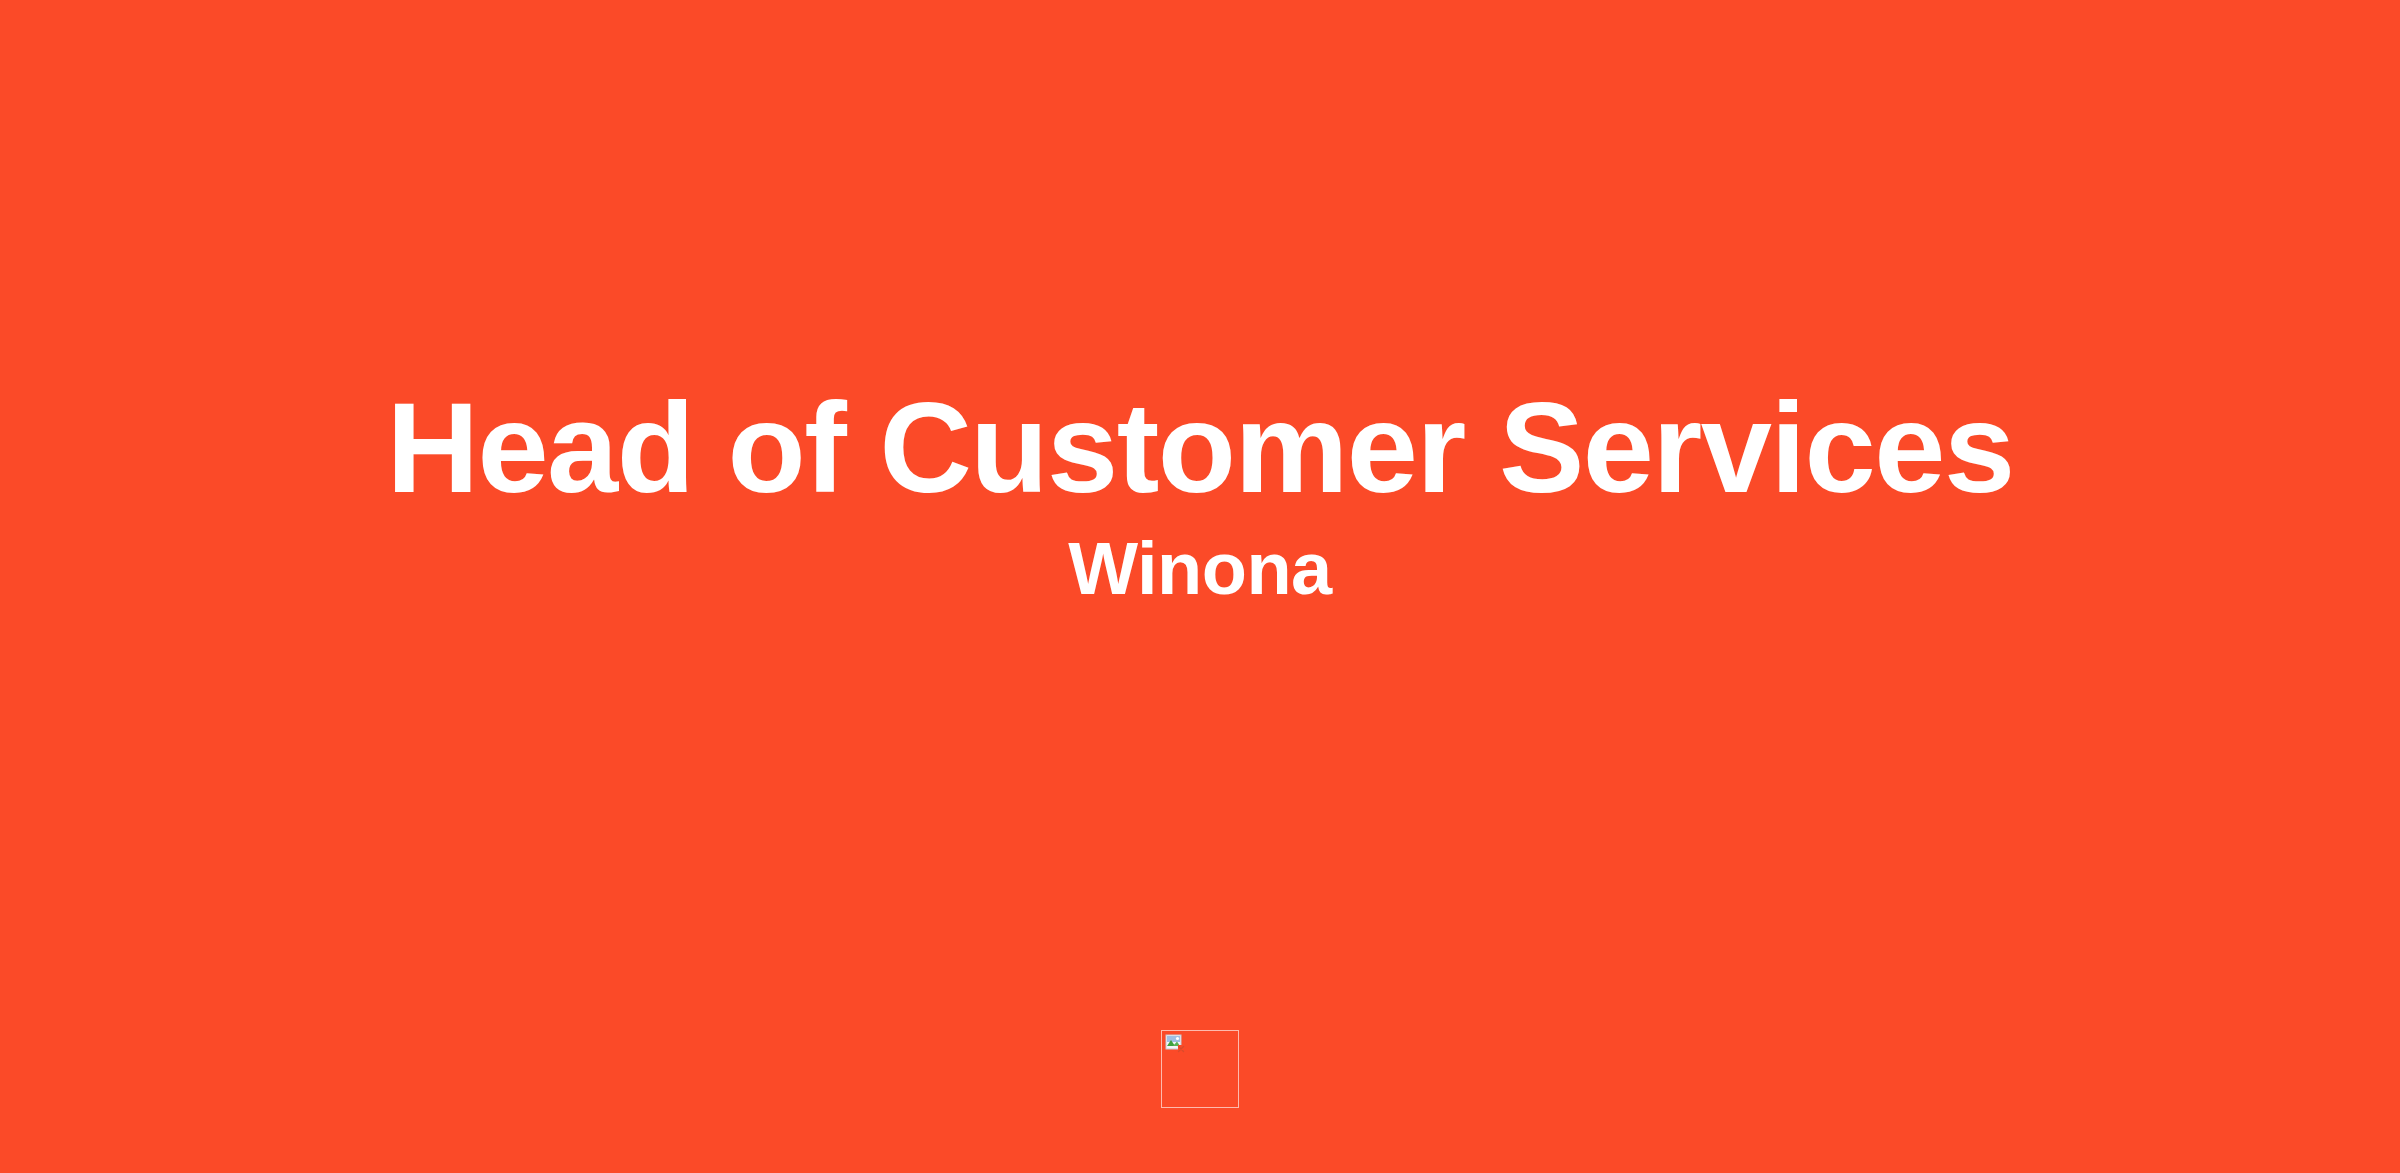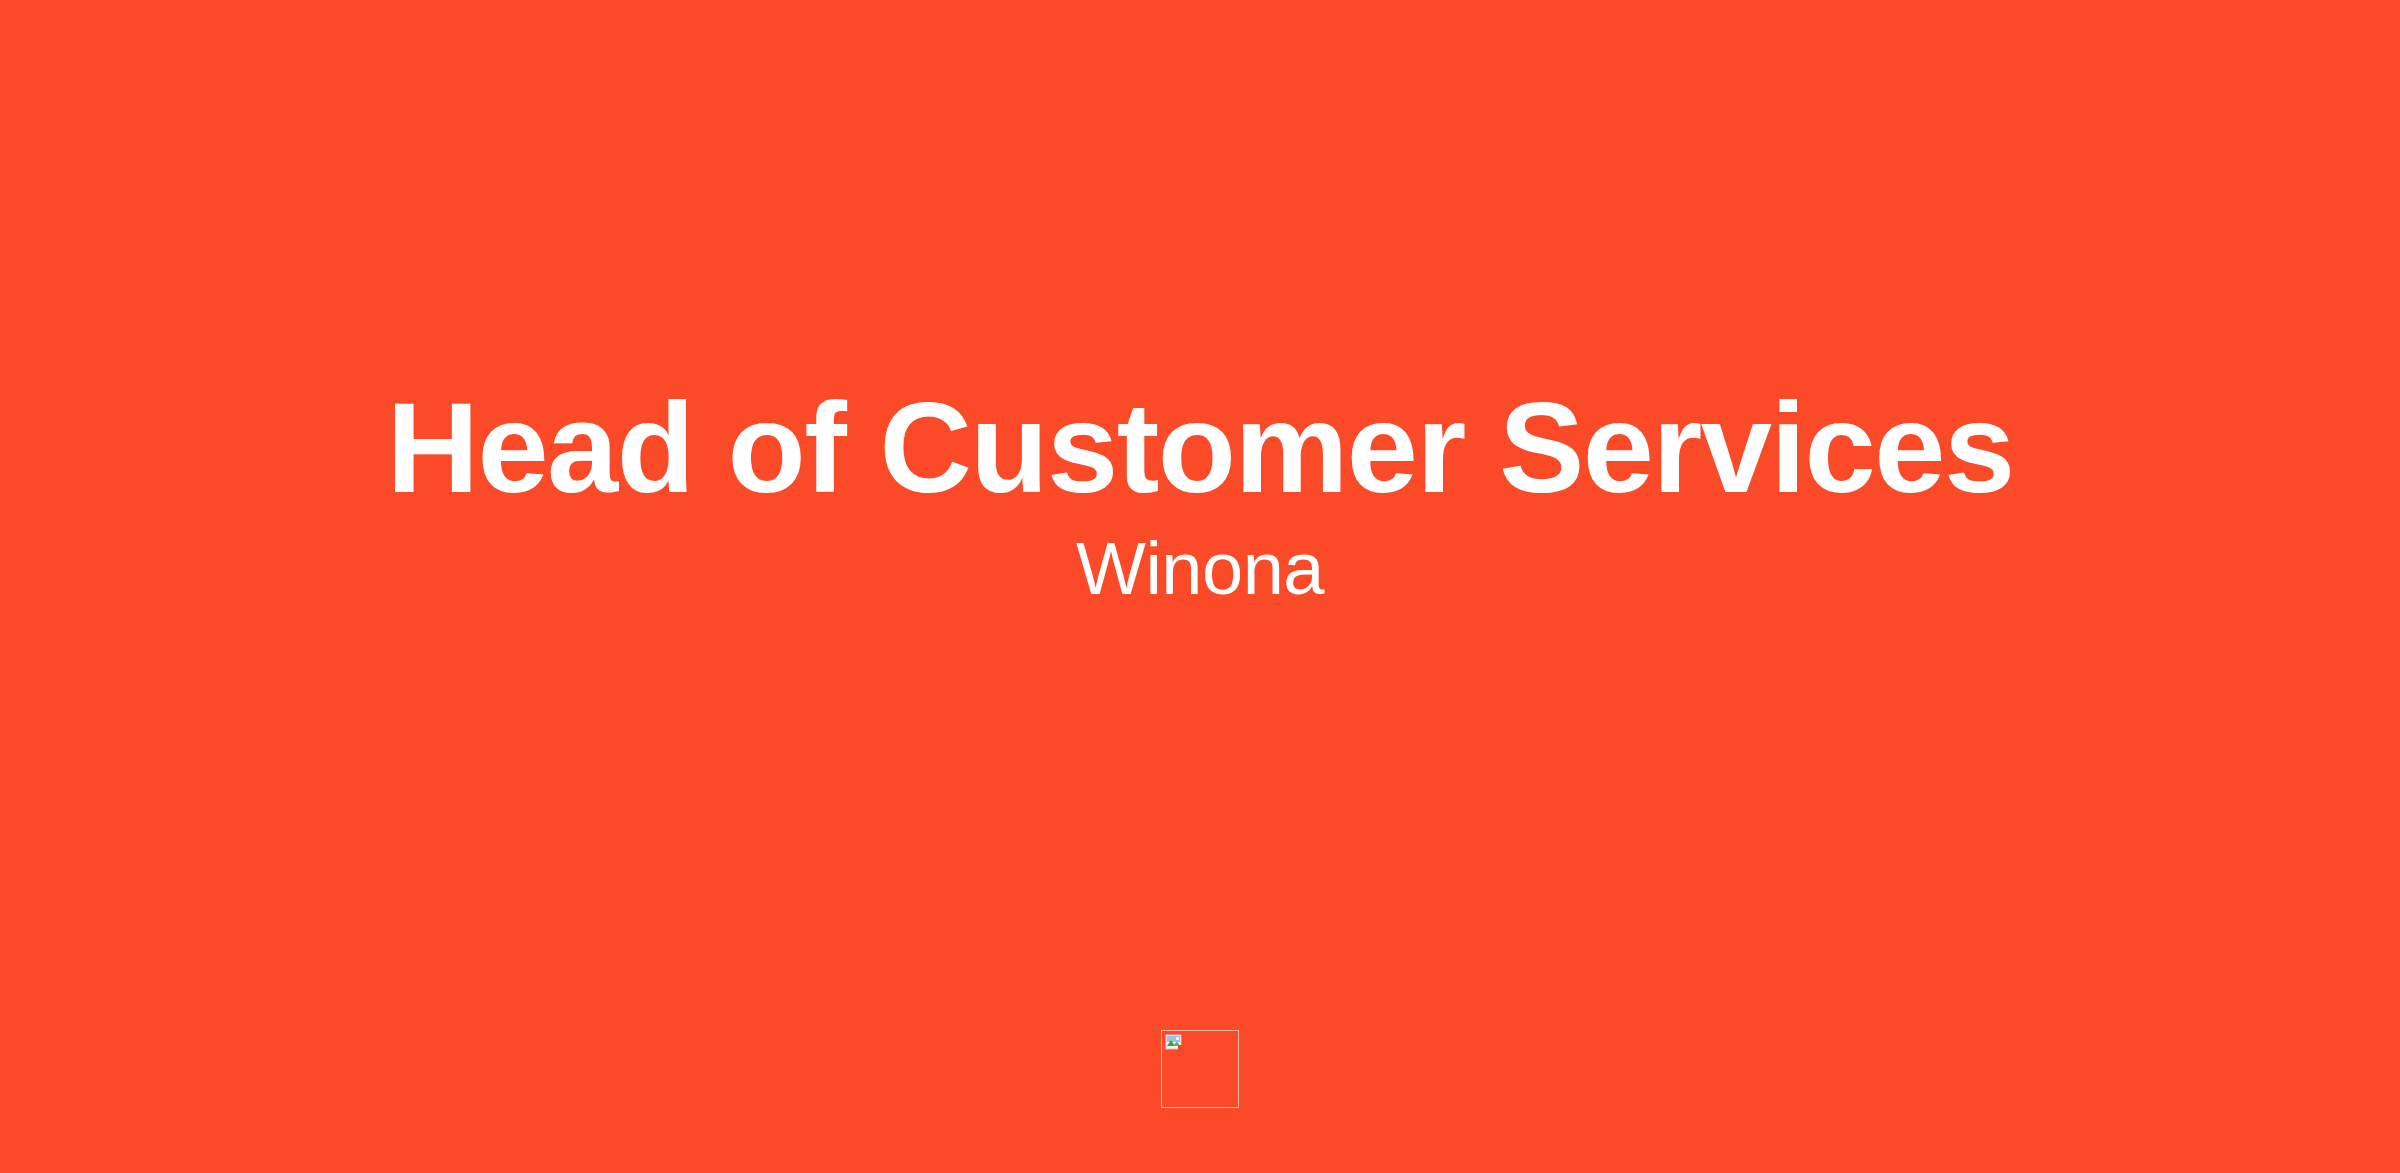--- a/index.html
+++ b/index.html
@@ -49,21 +49,21 @@
     color: #ffffff;
     white-space: nowrap;
   }
 
   .hero-subtitle {
     display: block;
     margin: 4px;
     padding: 0;
     margin-top: 2px;
     font-family: "Liberation Sans", sans-serif;
-    font-weight: 400;
+    font-weight: 700;
     font-size: 74px;
     line-height: 1.18;
     letter-spacing: -0.5px;
     color: #ffffff;
     white-space: nowrap;
   }
 
   
   .media-slot {
     position: absolute;

